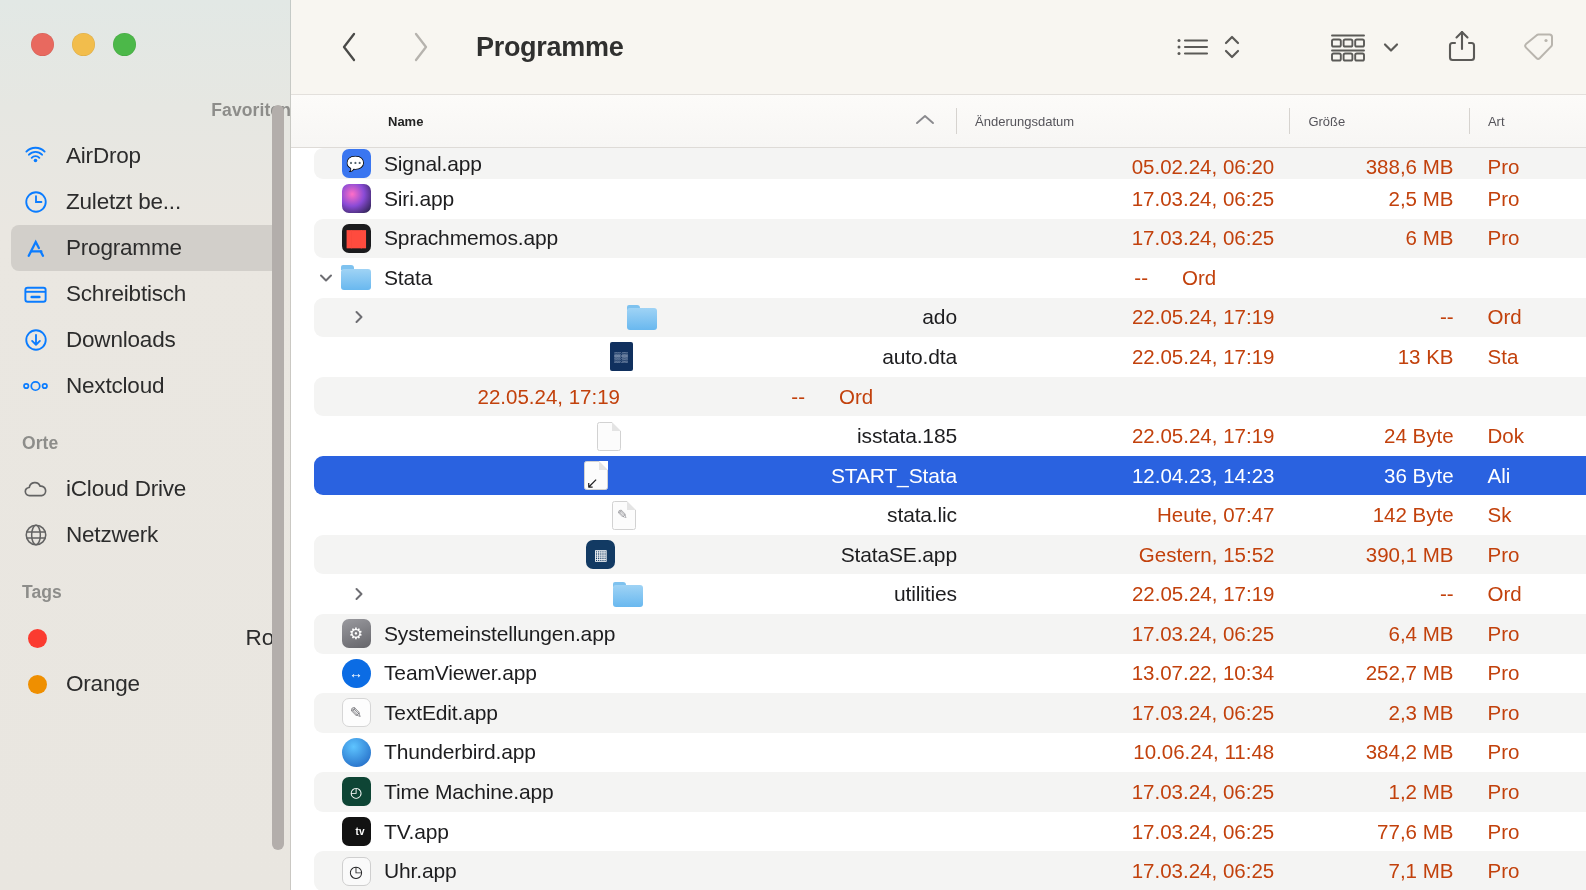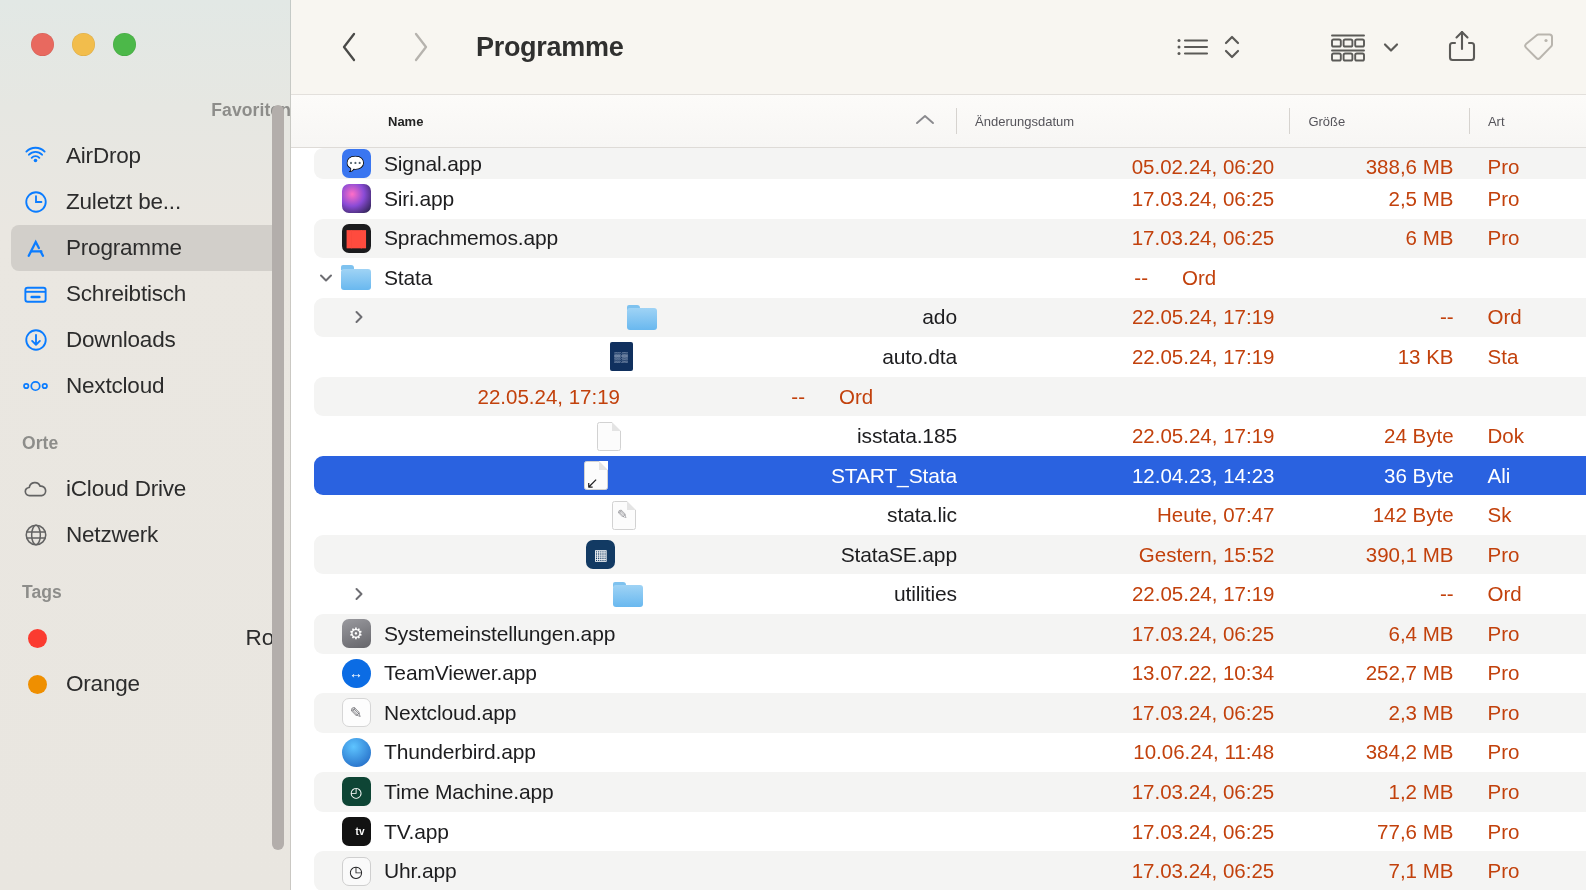--- a/index.html
+++ b/index.html
@@ -709,21 +709,21 @@
         </div>
         <div class="row">
           <span class="stripe"></span>
           <span class="name-cell ind0">
             <span class="disclosure"></span>
             <span class="icon-box">
               <span class="app-ico" style="background:#fdfdfd;border:1px solid #d6d6d6;">
                 <span style="font-size:15px;color:#6f6f74;">✎</span>
               </span>
             </span>
-            <span class="name-text">Nextcloud.app</span>
+            <span class="name-text">TextEdit.app</span>
           </span>
           <span class="cell date">17.03.24, 06:25</span>
           <span class="cell size">2,3 MB</span>
           <span class="cell kind">Pro</span>
         </div>
         <div class="row odd">
           <span class="stripe"></span>
           <span class="name-cell ind0">
             <span class="disclosure"></span>
             <span class="icon-box">

